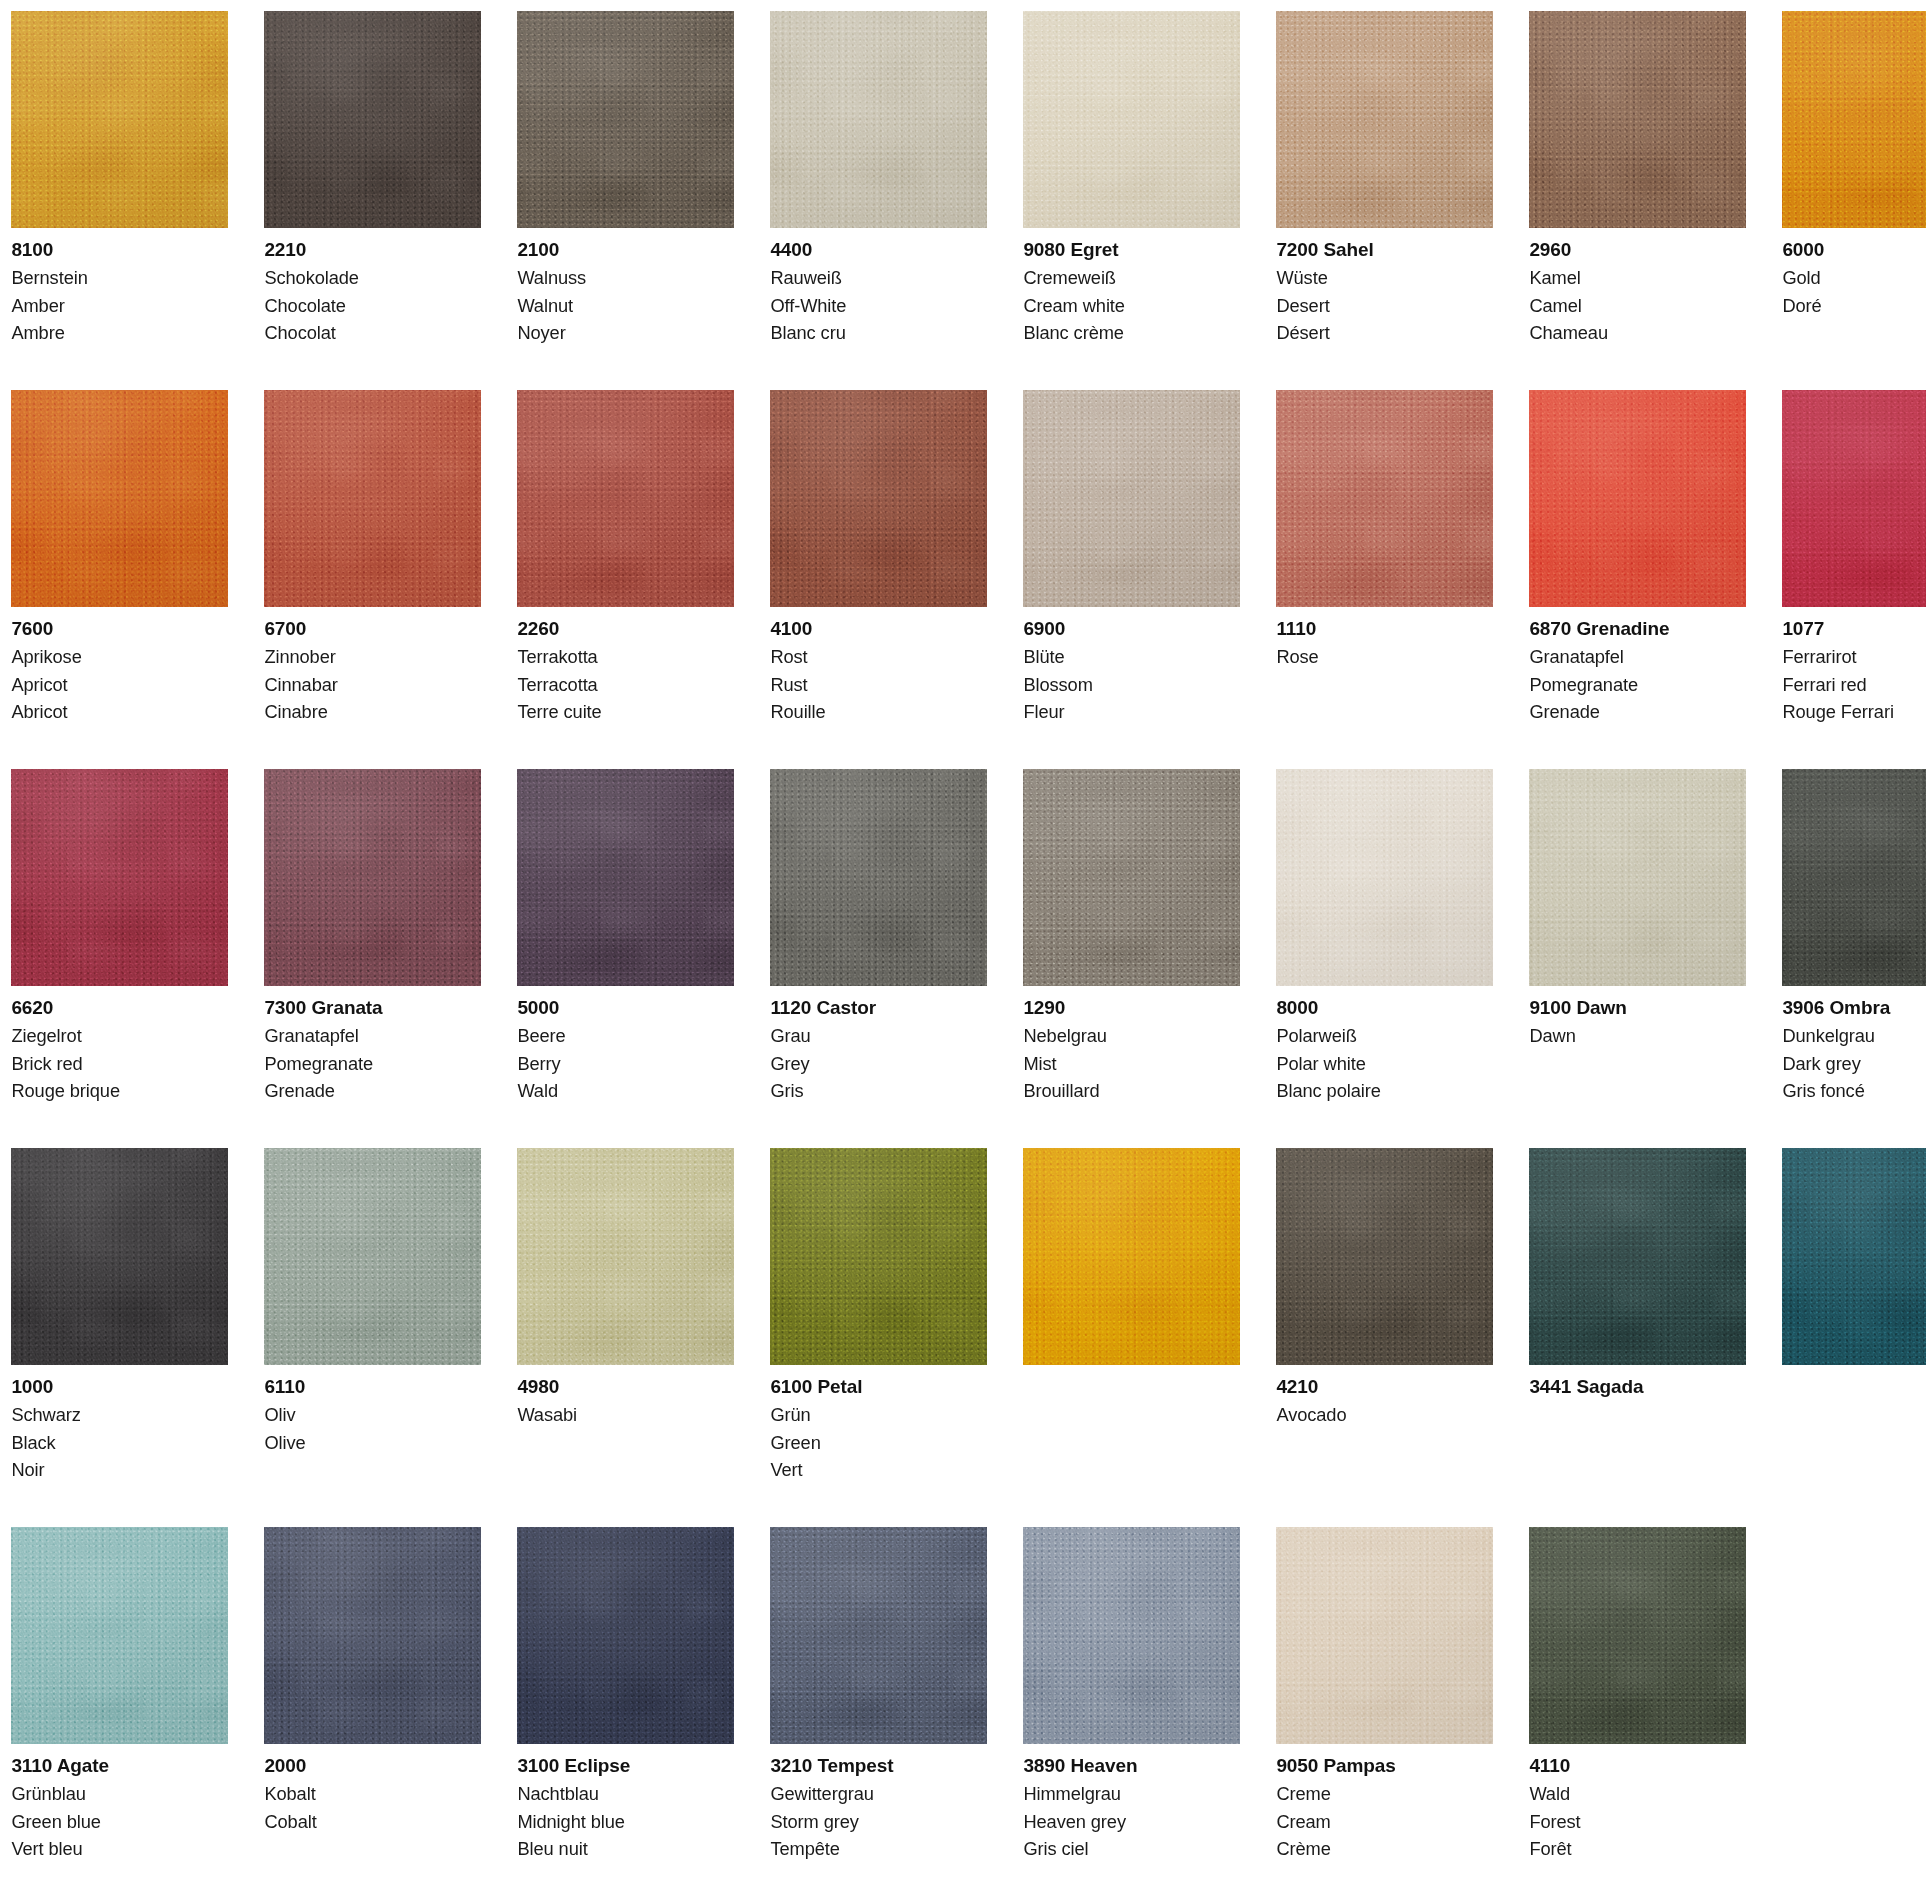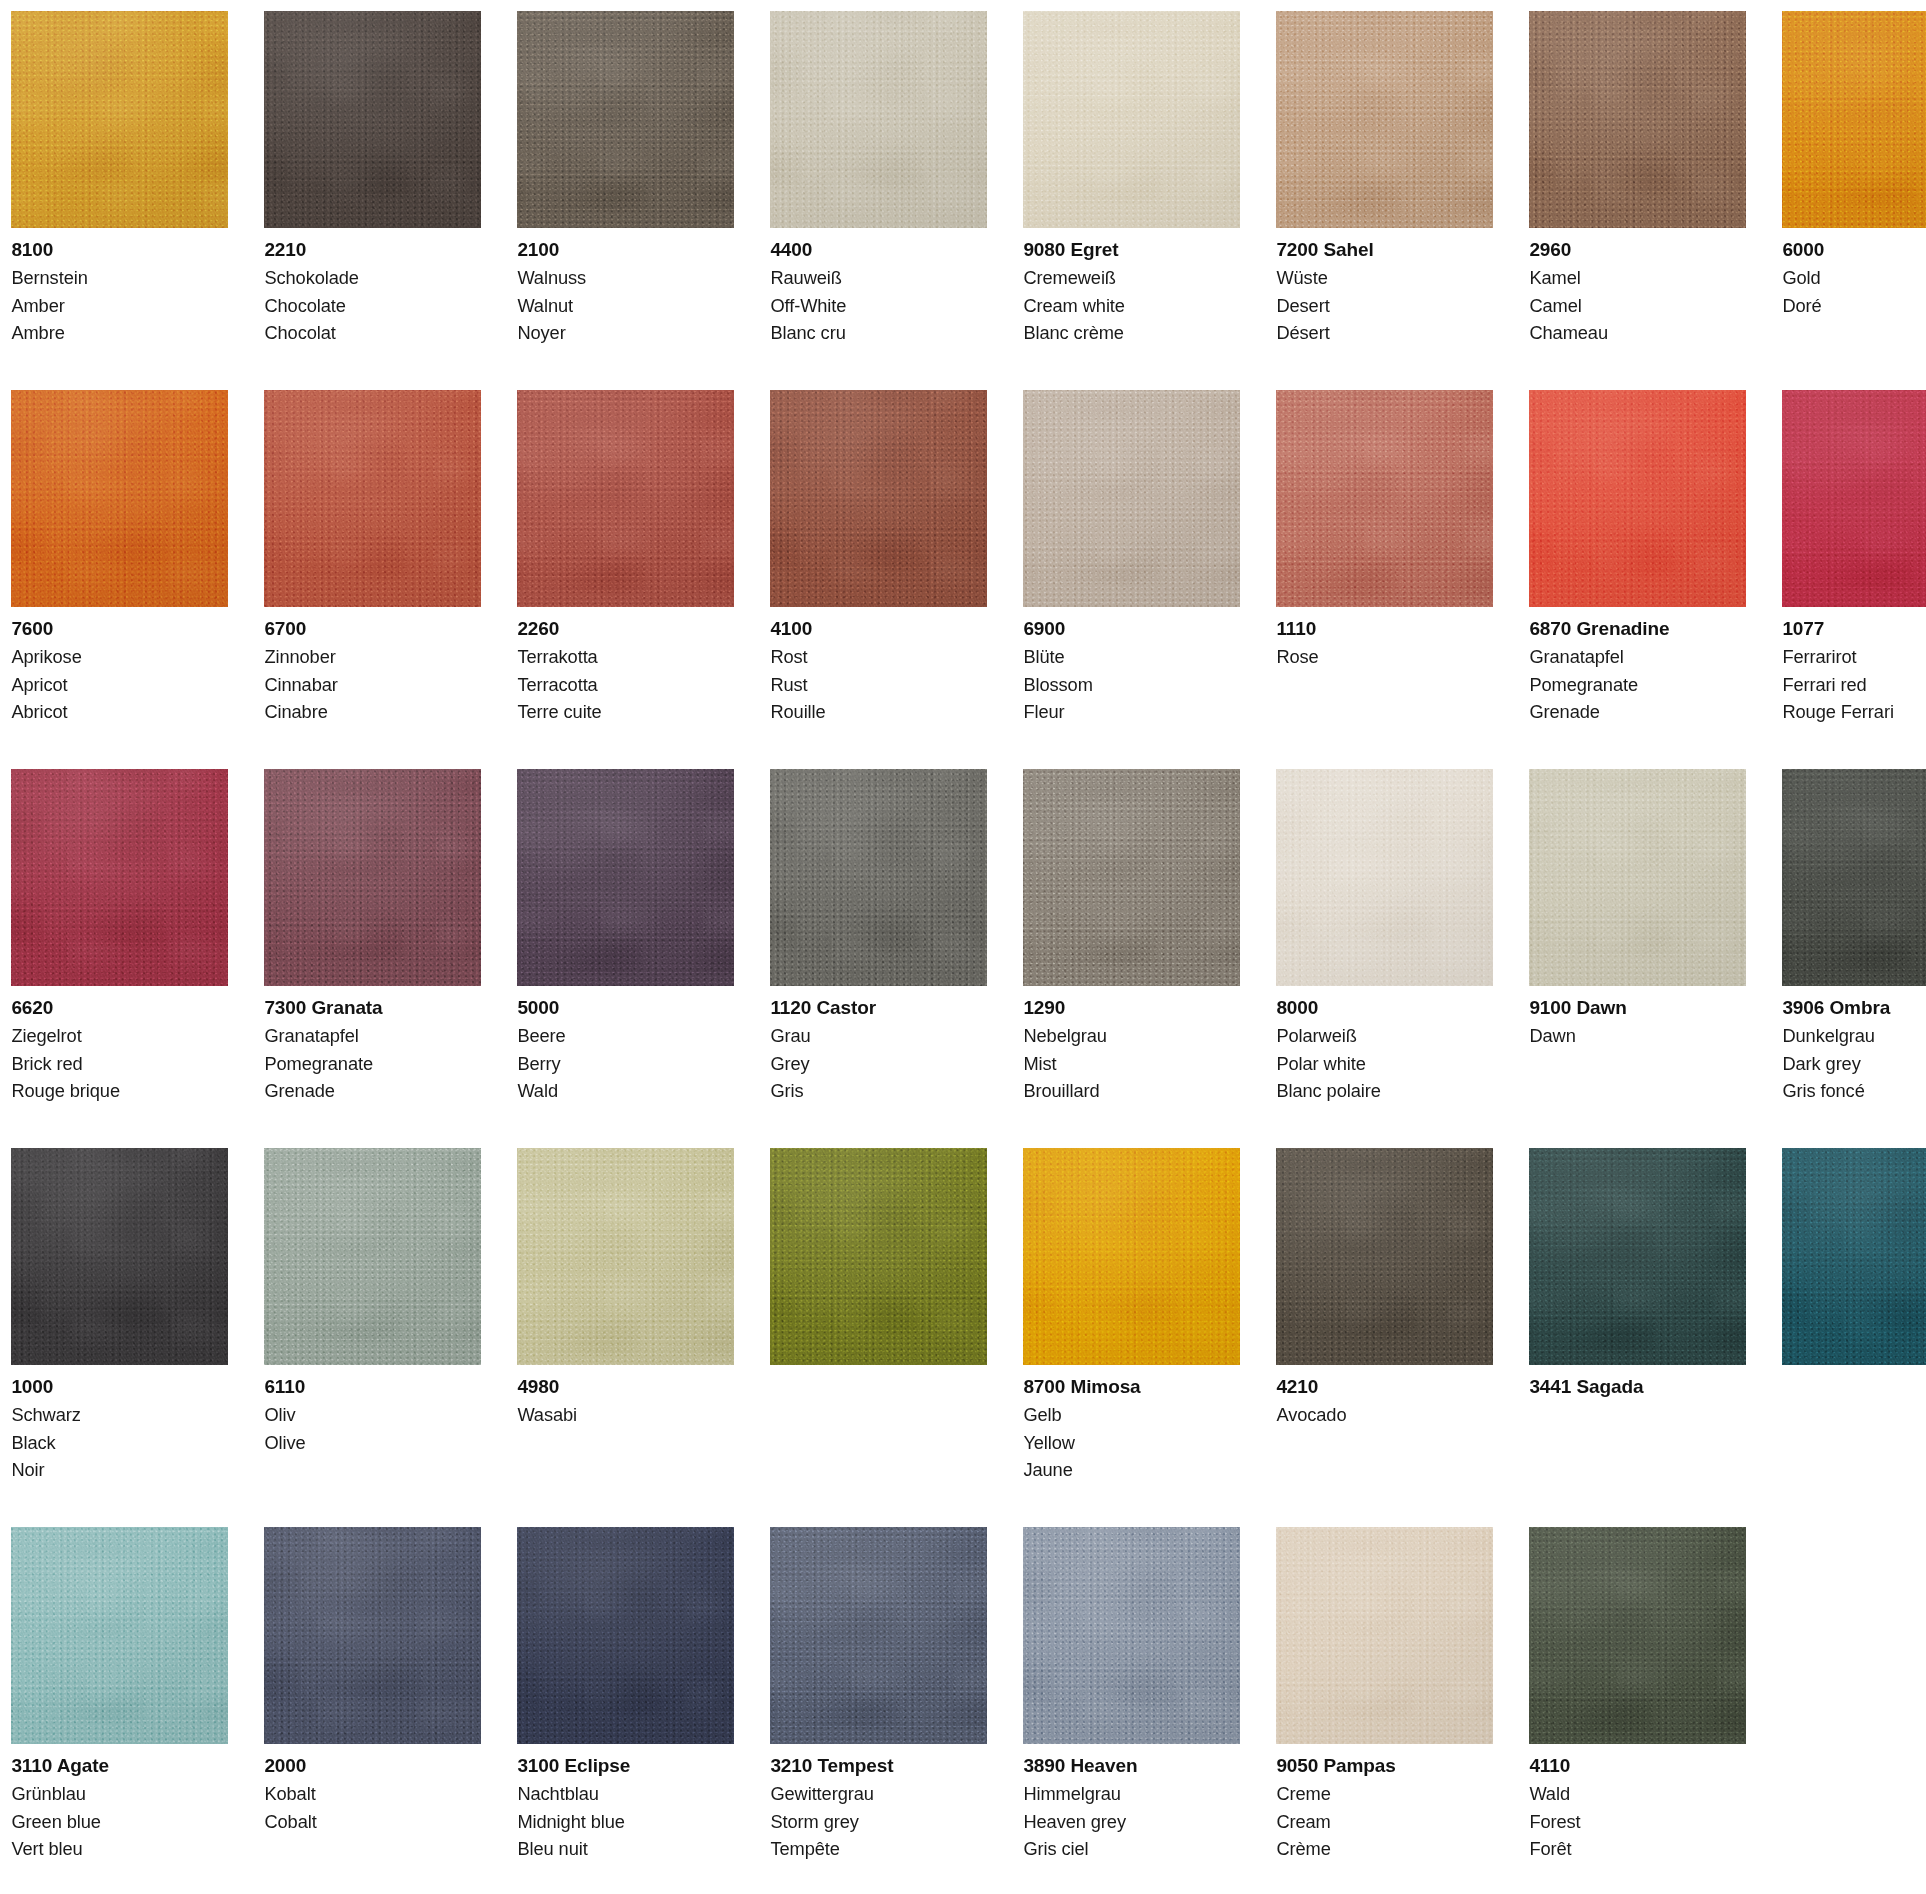--- a/index.html
+++ b/index.html
@@ -486,33 +486,33 @@
           <div class="nm empty"></div>
         </div>
       </div>
       <div class="cell">
         <div class="swatch">
           <div class="base" style="background: rgb(116, 122, 33);"></div>
           <div class="grain" style="background-position: 24.6px 13.3px, 26.5px 16px, 28px 14px, 26px 17px;"></div>
           <div class="grain2" style="background-position: -24.6px -13.3px, 37px 19.6px, 50px 32px, 0px 0px, 0px 0px;"></div>
           <div class="sheen"></div>
         </div>
+        <div class="labels">
+          <div class="code">6100 Petal</div>
+          <div class="nm">Grün</div>
+          <div class="nm">Green</div>
+          <div class="nm">Vert</div>
+        </div>
       </div>
       <div class="cell">
         <div class="swatch">
           <div class="base" style="background: rgb(224, 160, 6);"></div>
           <div class="grain" style="background-position: 33px 4.4px, 35px 7px, 37px 5px, 35px 8.2px;"></div>
           <div class="grain2" style="background-position: -33px -4.4px, 46px 10.7px, 59px 23.4px, 0px 0px, 0px 0px;"></div>
           <div class="sheen"></div>
-        </div>
-        <div class="labels">
-          <div class="code">8700 Mimosa</div>
-          <div class="nm">Gelb</div>
-          <div class="nm">Yellow</div>
-          <div class="nm">Jaune</div>
         </div>
       </div>
       <div class="cell">
         <div class="swatch">
           <div class="base" style="background: rgb(86, 78, 67);"></div>
           <div class="grain" style="background-position: 19px 19px, 21px 21.5px, 22px 19.6px, 20px 23px;"></div>
           <div class="grain2" style="background-position: -19px -19px, 32px 25px, 44px 38px, 0px 0px, 0px 0px;"></div>
           <div class="sheen"></div>
         </div>
         <div class="labels">

